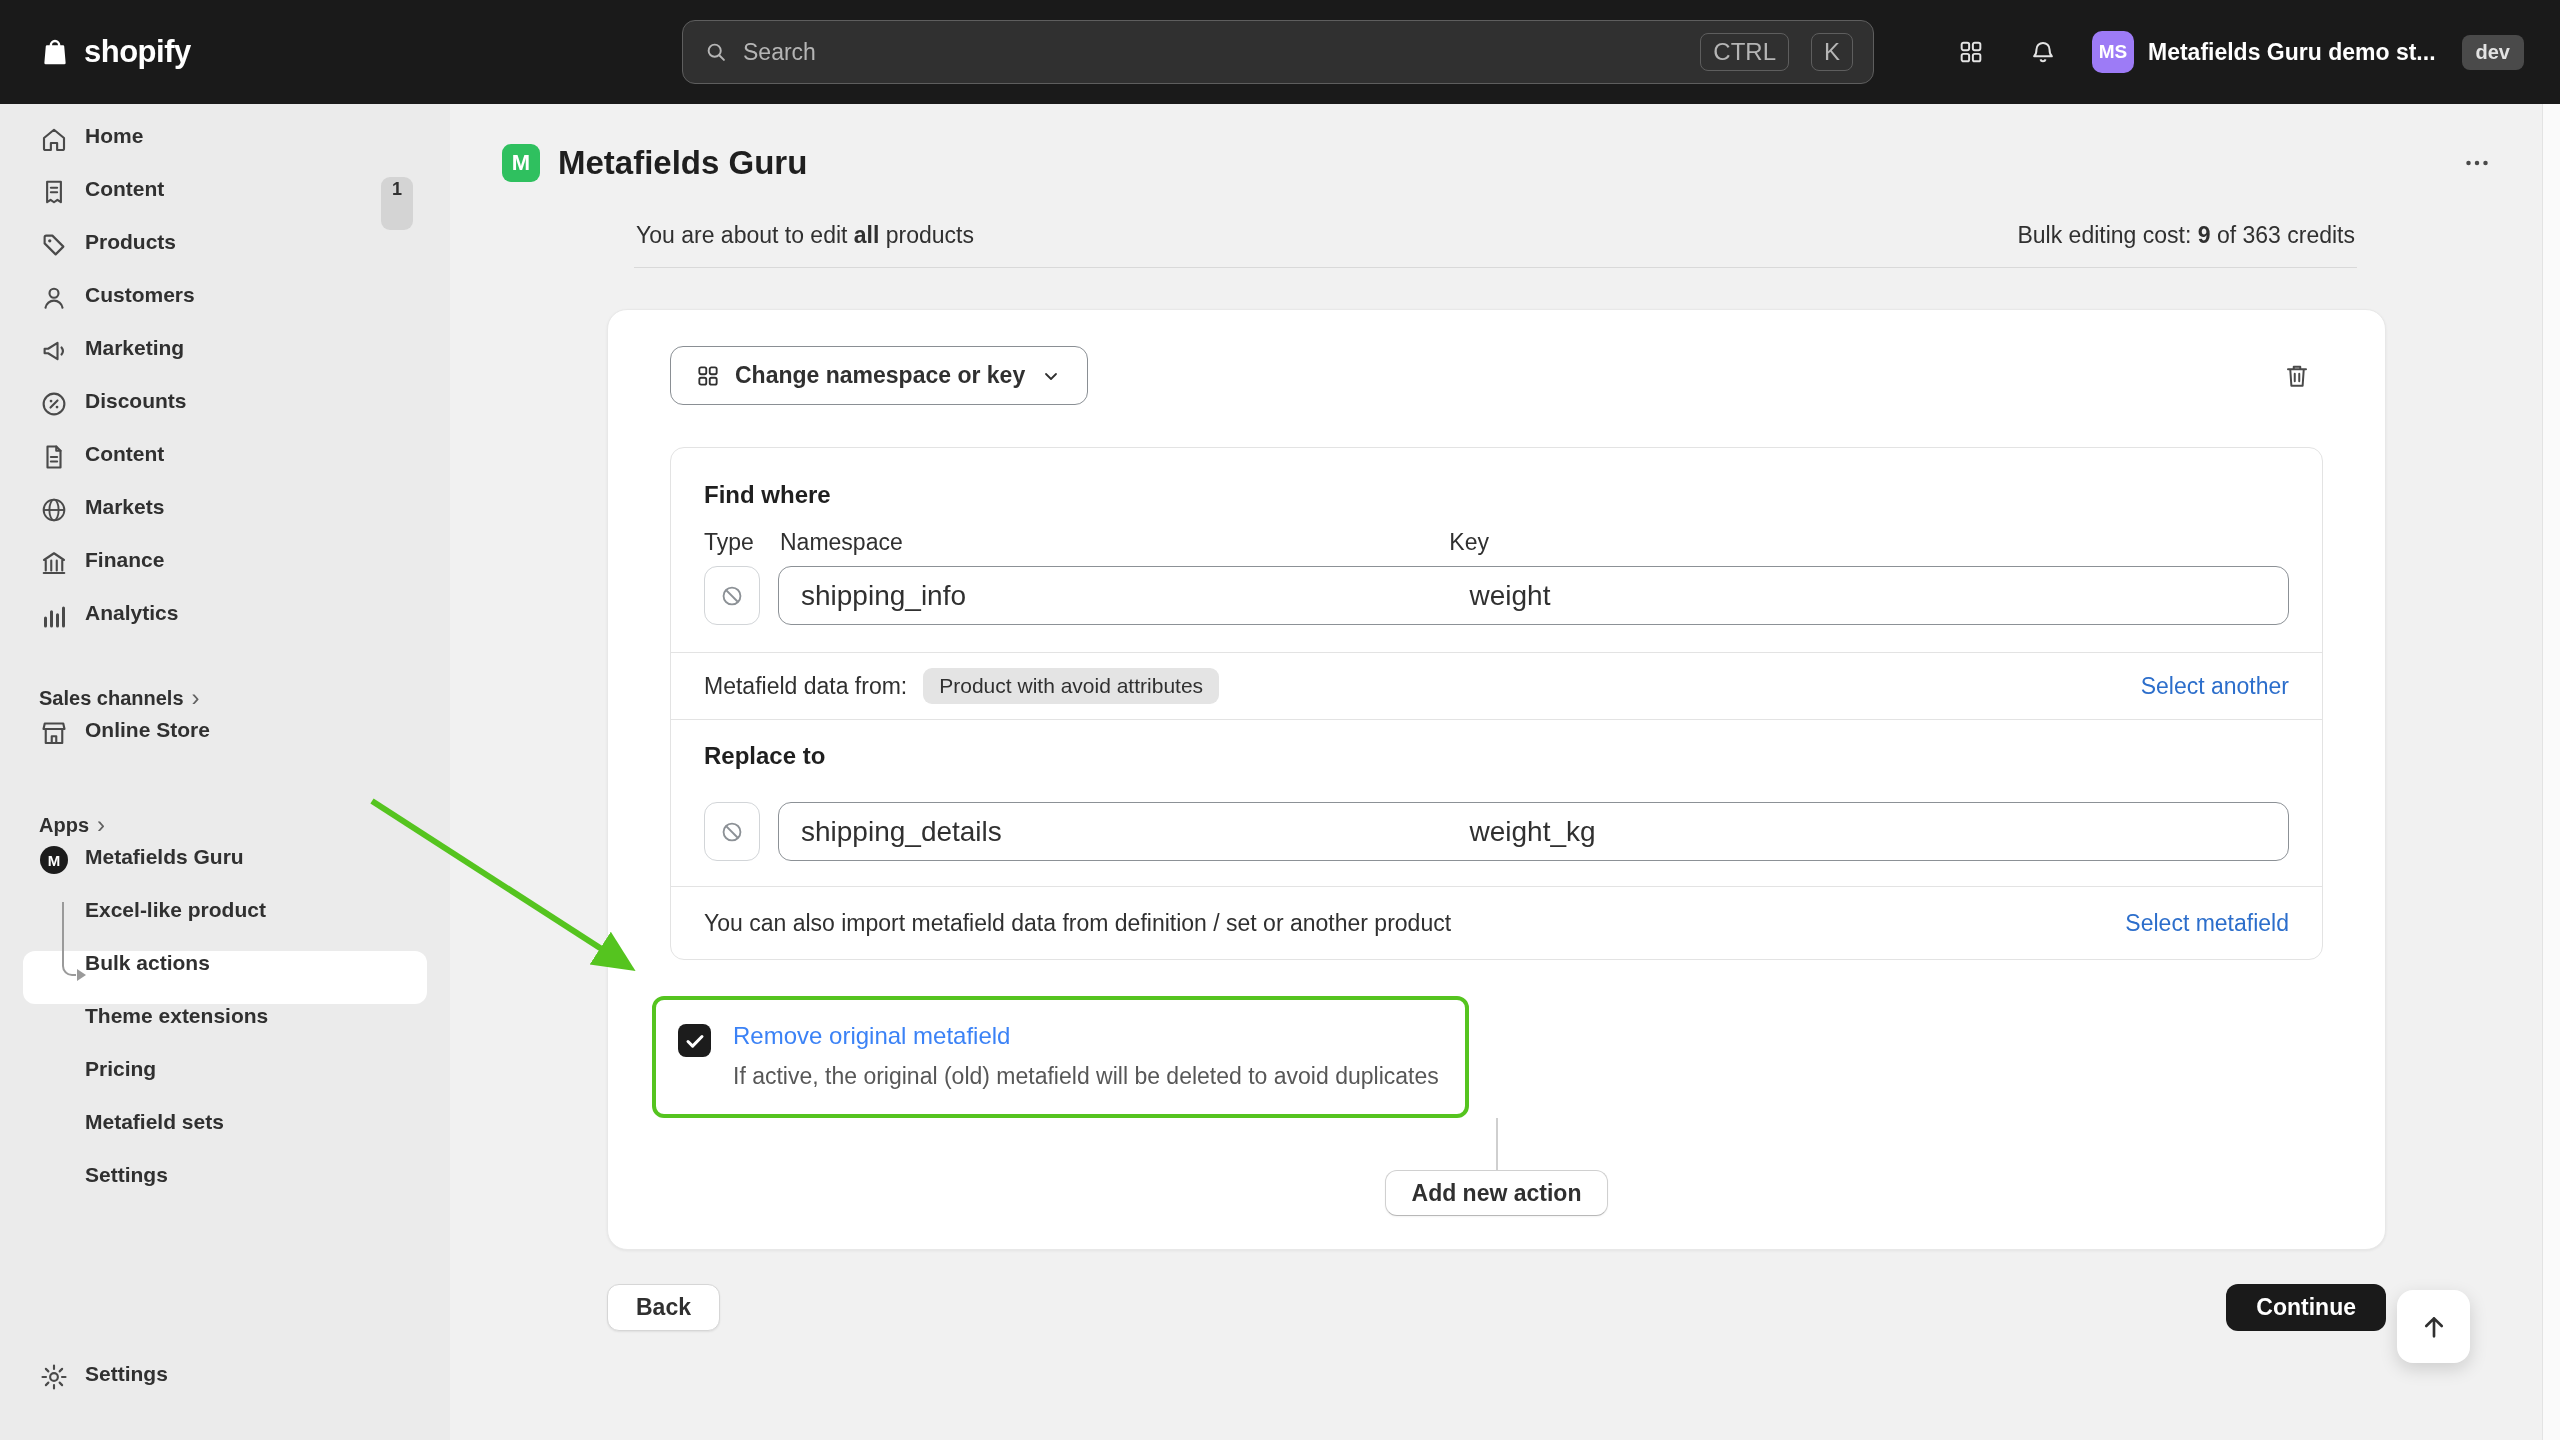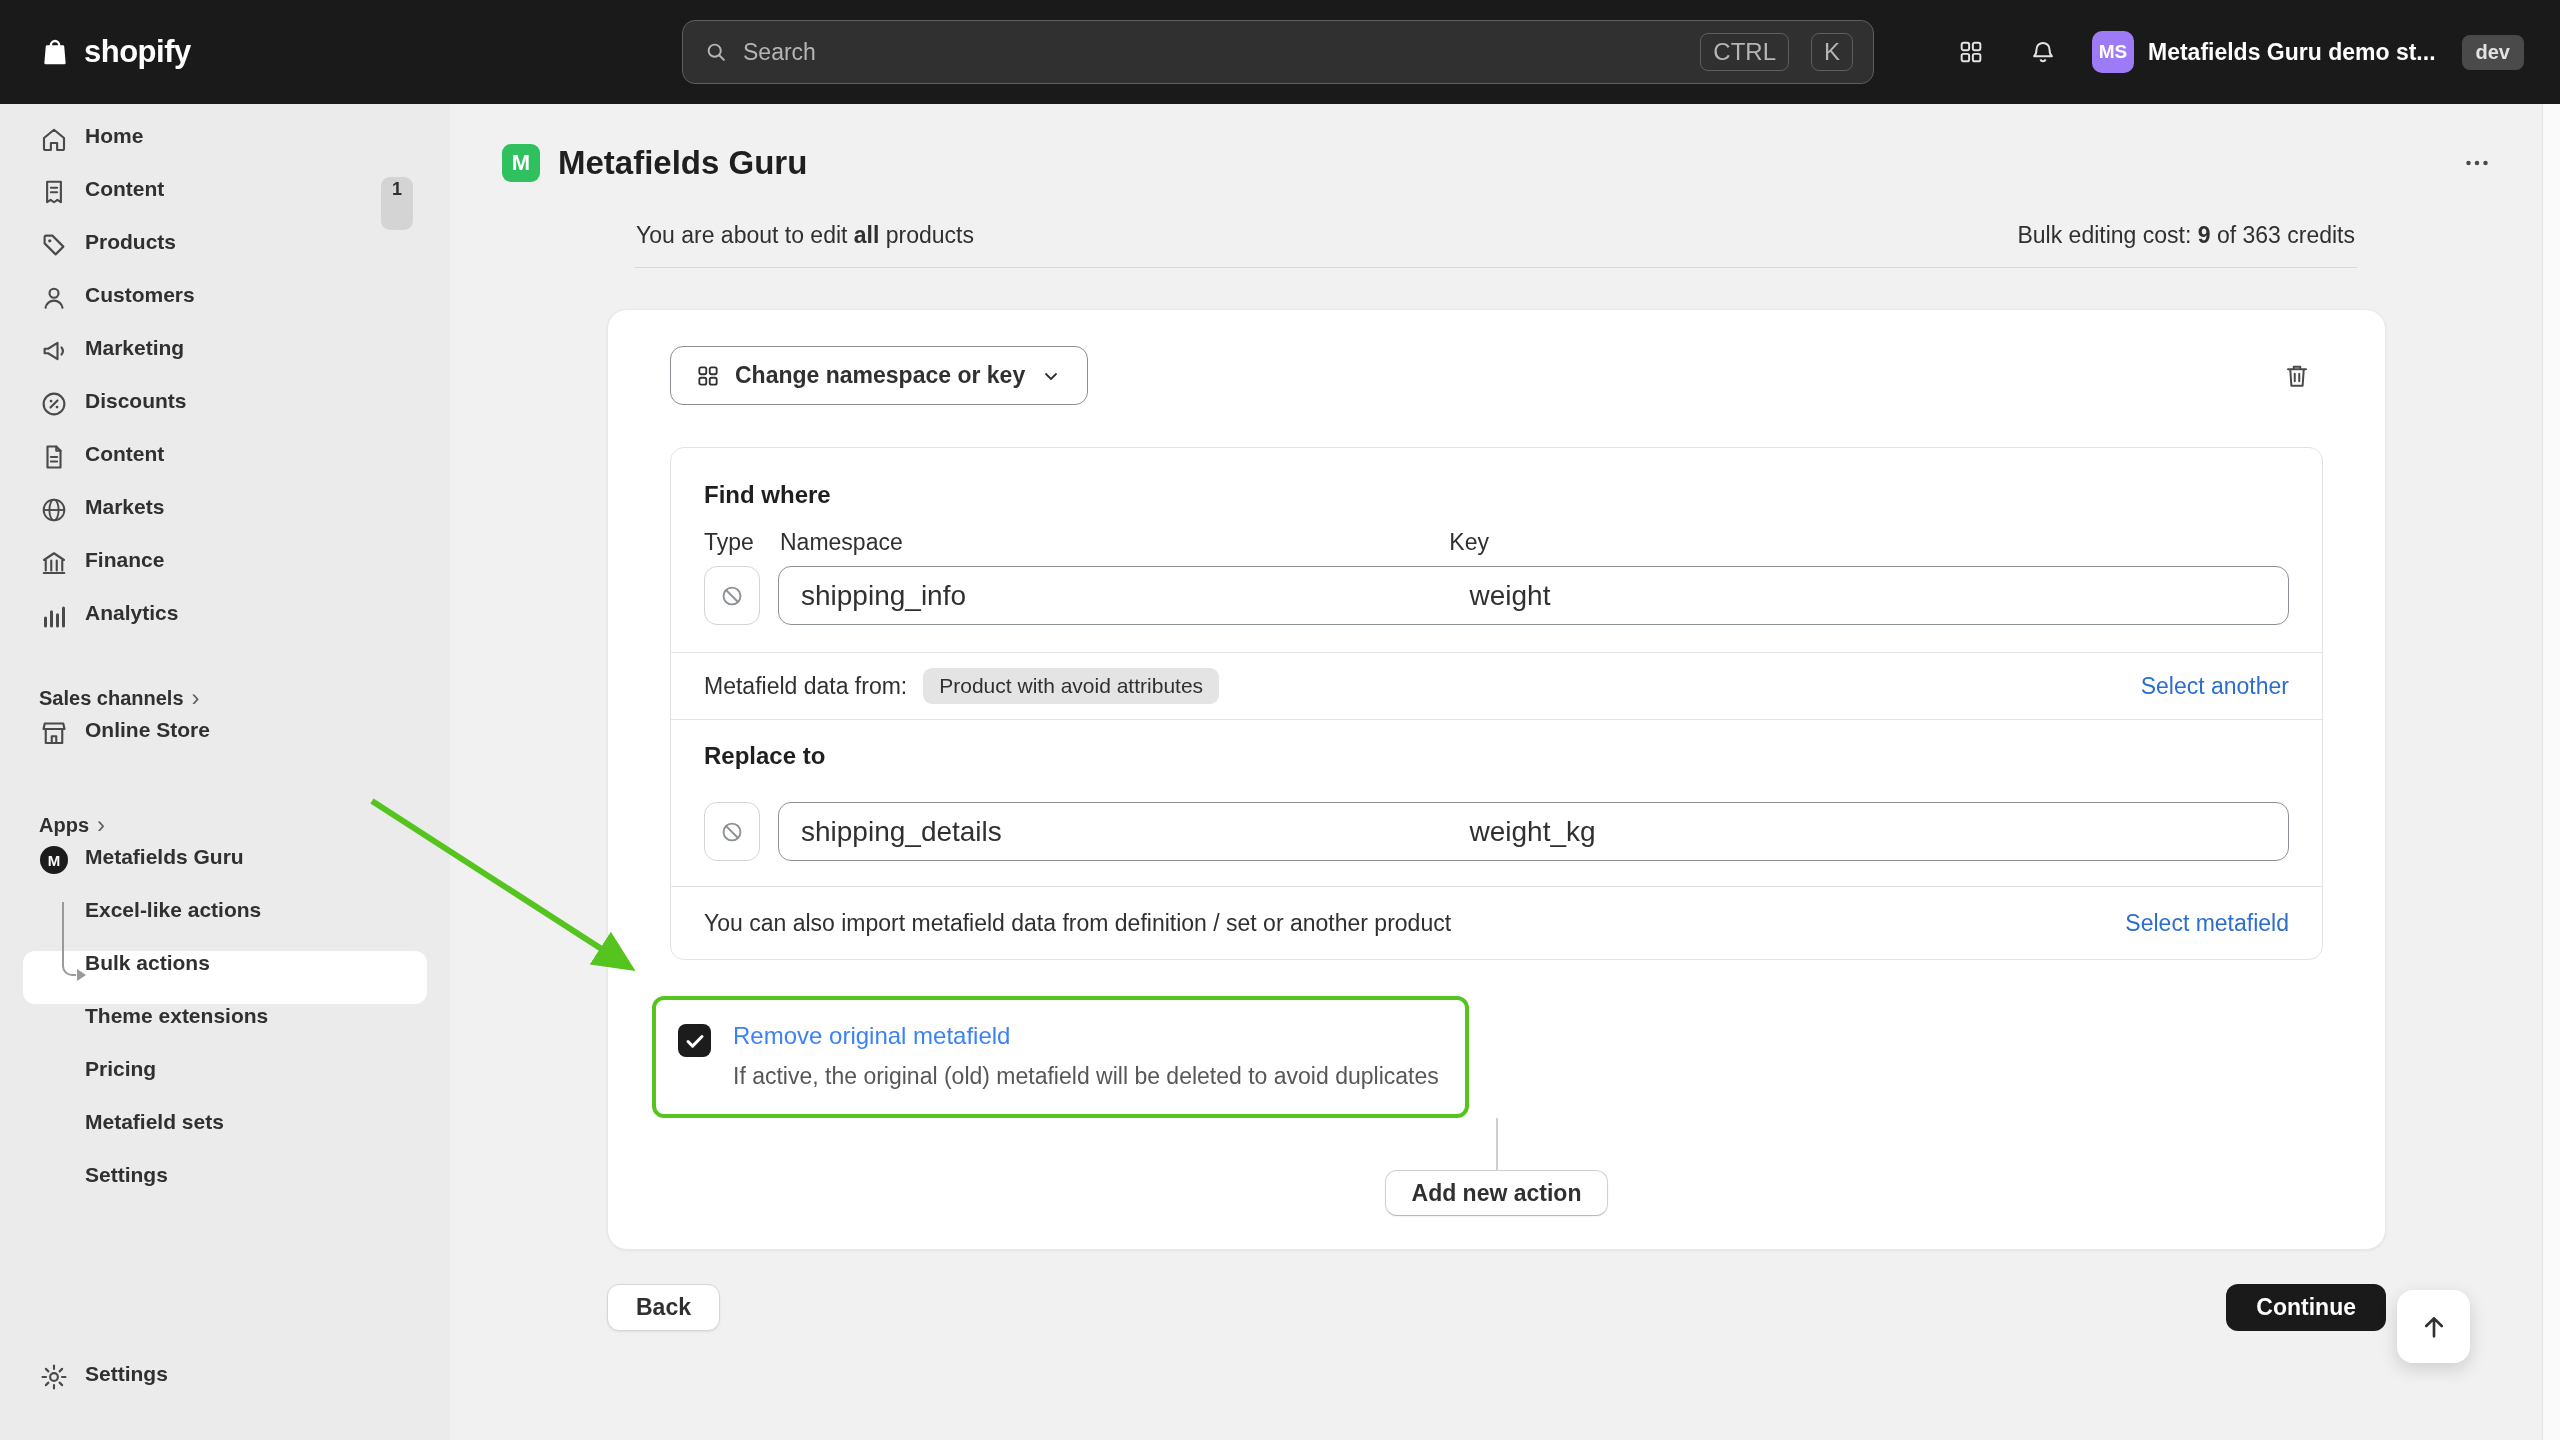--- a/index.html
+++ b/index.html
@@ -263,21 +263,21 @@
       <span class="icon">
           <span class="app-circle">M</span>
         </span>
       <span class="nav-label">Metafields Guru</span>
     </div>
 
     <div class="apps-sublist">
       <div class="tree-connector"></div>
       <div class="tree-arrowhead"></div>
       <div class="nav-item sub-item">
-        <span class="nav-label">Excel-like actions</span>
+        <span class="nav-label">Excel-like product</span>
       </div>
       <div class="nav-item sub-item active">
         <span class="nav-label">Bulk actions</span>
       </div>
       <div class="nav-item sub-item">
         <span class="nav-label">Theme extensions</span>
       </div>
       <div class="nav-item sub-item">
         <span class="nav-label">Pricing</span>
       </div>

